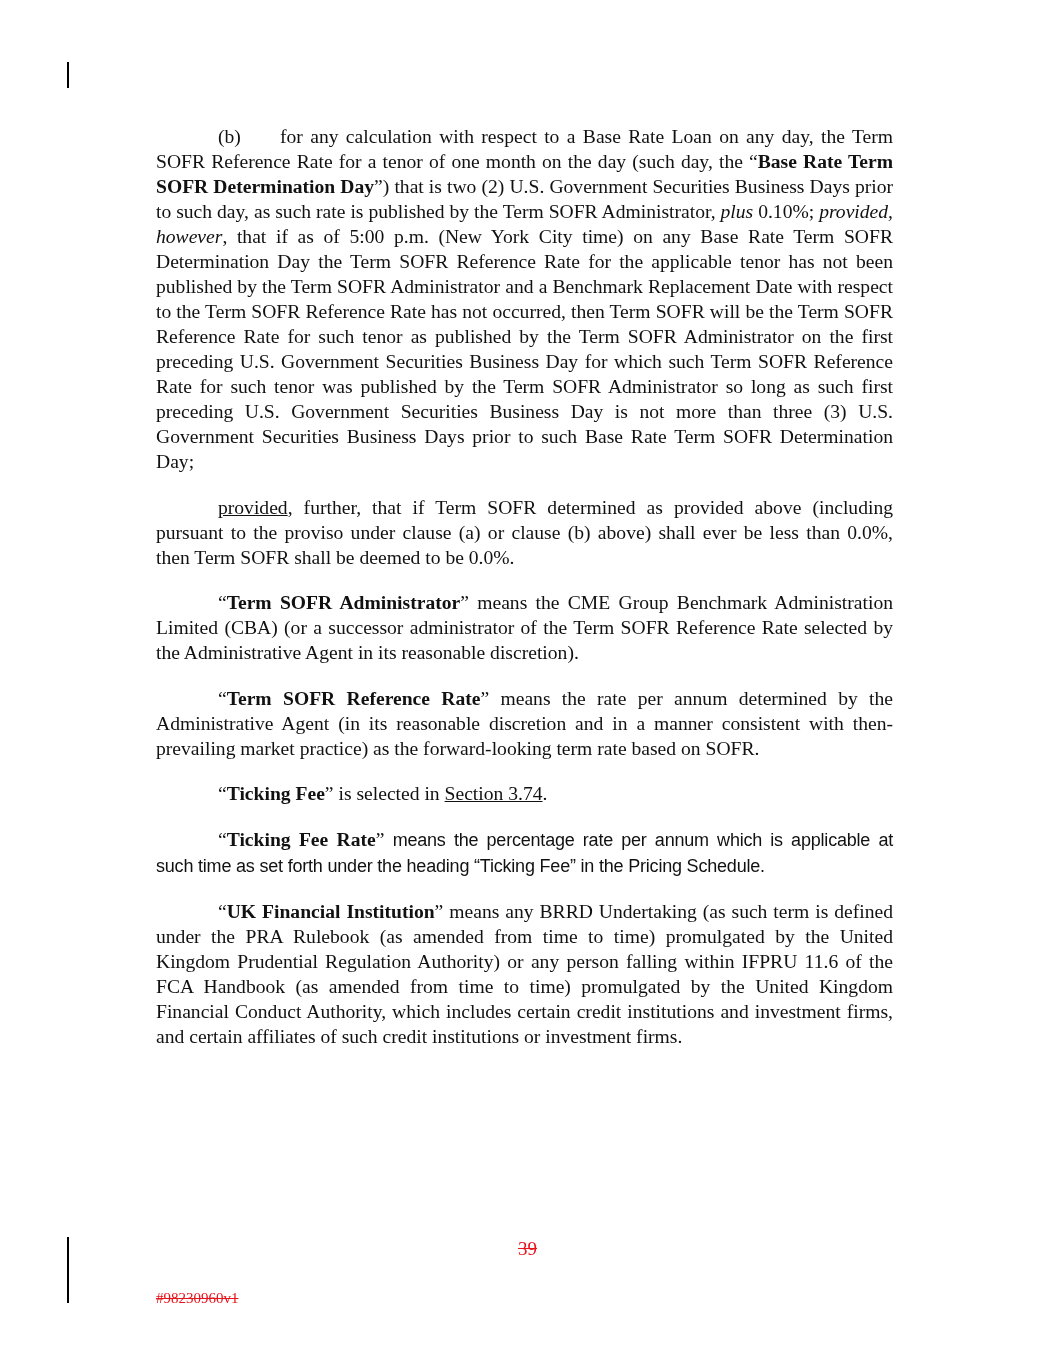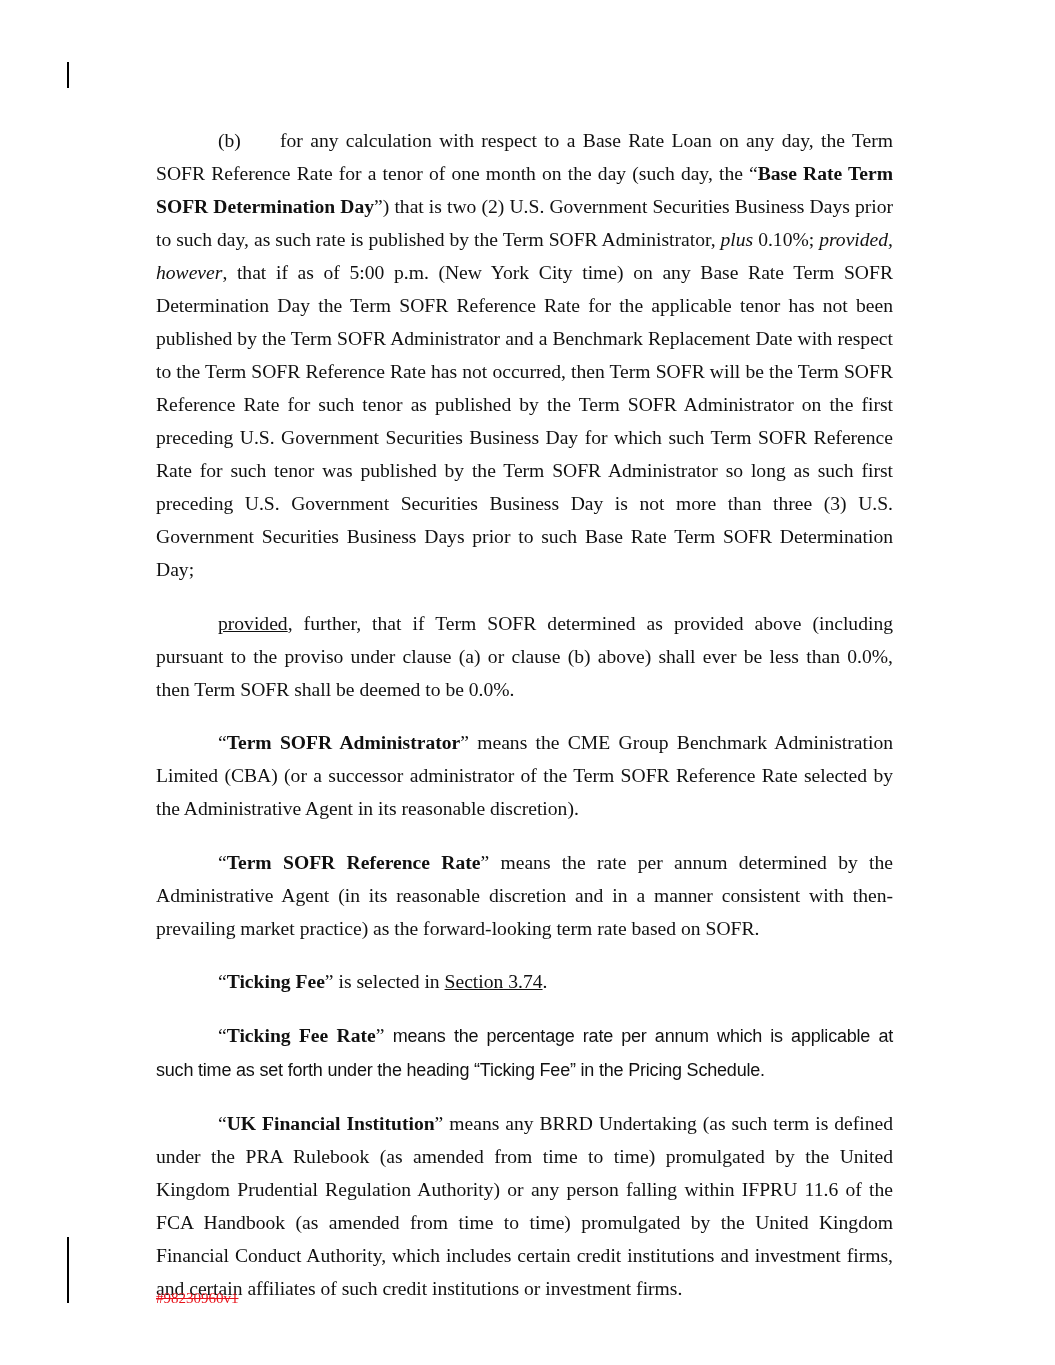--- a/index.html
+++ b/index.html
@@ -3,21 +3,21 @@
   <meta charset="utf-8">
   <style>
     html, body { margin: 0; padding: 0; background: #ffffff; }
     body { width: 1055px; height: 1365px; position: relative; overflow: hidden; }
     .page { position: absolute; left: 0; top: 0; width: 1055px; height: 1365px; background: #fff; }
     .change-bar { position: absolute; background: #000; width: 2px; }
     .bar-top { left: 67px; top: 62px; height: 26px; }
     .bar-bottom { left: 67px; top: 1237px; height: 66px; }
     .content {
       position: absolute; left: 156px; top: 124px; width: 737px;
-      font-family: "Liberation Serif", serif; font-size: 19.6px; line-height: 33px; color: #111;
+      font-family: "Liberation Serif", serif; font-size: 19.6px; line-height: 25px; color: #111;
     }
     .para { margin: 0 0 20.5px 0; text-align: justify; text-indent: 62px; }
     .clause-label { display: inline-block; width: 62px; }
     b { font-weight: bold; }
     i { font-style: italic; }
     u { text-decoration: underline; }
     .sans-span { font-family: "Liberation Sans", sans-serif; font-size: 18px; letter-spacing: -0.2px; }
     .page-number {
       position: absolute; left: 0; width: 1055px; top: 1238px; text-align: center;
       font-family: "Liberation Serif", serif; font-size: 19px; color: #e8141c; text-decoration: line-through;
@@ -47,14 +47,15 @@
     <p class="para"><span>“</span><b>Ticking Fee</b><span>”</span><span> is selected in </span><u>Section 3.74</u><span>.</span></p>
 
     <p class="para"><span>“</span><b>Ticking Fee Rate</b><span>”</span><span class="sans-span"> means the percentage rate per annum which is applicable at such time as set forth under the heading “Ticking Fee” in the Pricing Schedule.</span></p>
 
 
     <p class="para"><span>“</span><b>UK Financial Institution</b><span>”</span><span> means any BRRD Undertaking (as such term is defined under the PRA Rulebook (as amended from time to time) promulgated by the United Kingdom Prudential Regulation Authority) or any person falling within IFPRU 11.6 of the FCA Handbook (as amended from time to time) promulgated by the United Kingdom Financial Conduct Authority, which includes certain credit institutions and investment firms, and certain affiliates of such credit institutions or investment firms.</span></p>
 
 
   </div>
 
+  <div class="page-number">39</div>
   <div class="doc-id">#98230960v1</div>
 </div>
 
 </body></html>

